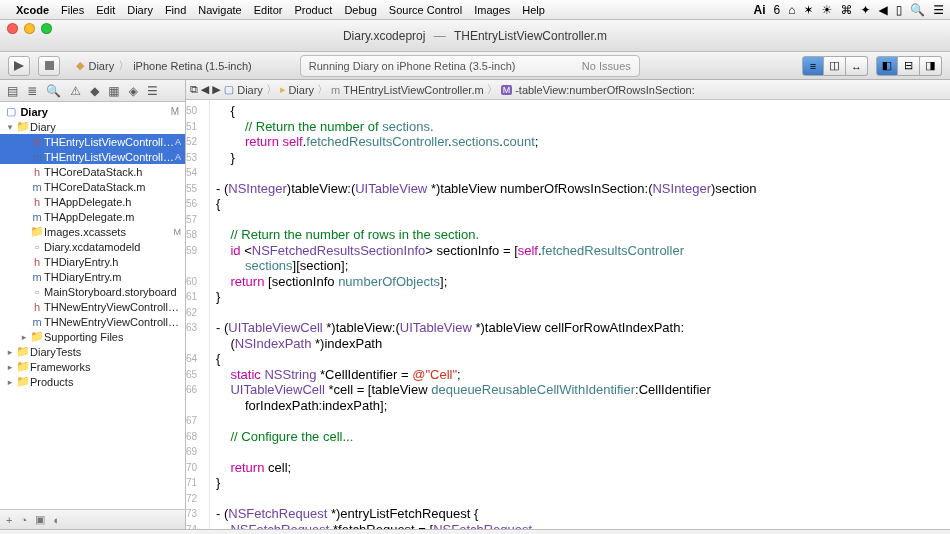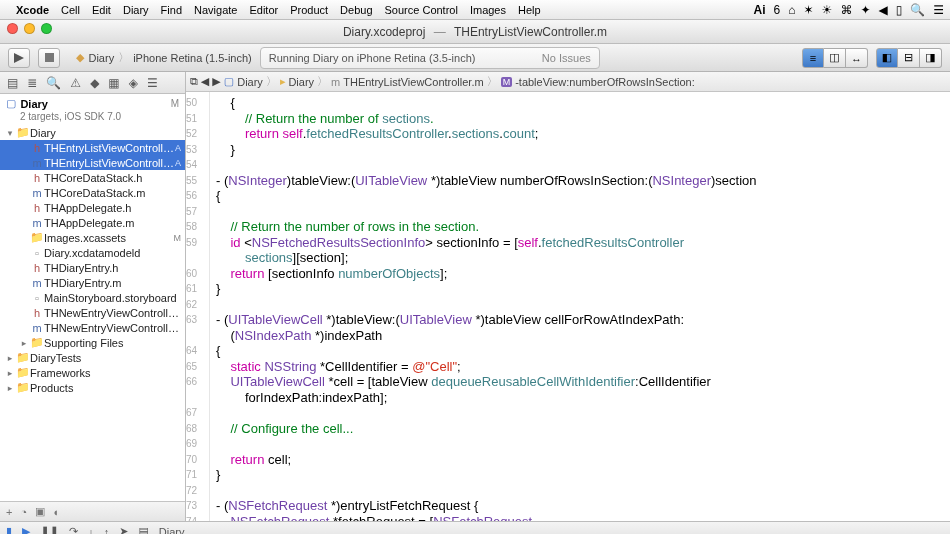--- a/index.html
+++ b/index.html
@@ -7,31 +7,31 @@
 
 
 .menubar { height:20px; background:linear-gradient(#fdfdfd,#e8e8e8); display:flex; align-items:center; padding:0 6px; border-bottom:1px solid #bdbdbd;}
 .menubar .apple { font-size:14px; margin-right:10px;}
 .menubar .app { font-weight:bold; margin-right:12px;}
 .menubar .menu { margin-right:12px; }
 .menubar .spacer { flex:1; }
 .menubar .status { margin-left:8px; font-size:12px; }
 
 
-.titlebar { height:24px; background:linear-gradient(#f7f7f7,#dedede); border-bottom:1px solid #bcbcbc; display:flex; align-items:center; justify-content:center; position:relative;}
+.titlebar { height:32px; background:linear-gradient(#f7f7f7,#dedede); border-bottom:1px solid #bcbcbc; display:flex; align-items:center; justify-content:center; position:relative;}
 .traffic { position:absolute; left:7px; top:3px; display:flex; gap:6px;}
 .traffic span { width:11px; height:11px; border-radius:50%; display:block; border:1px solid rgba(0,0,0,.2);}
 .tc-r{background:#ff5f57;} .tc-y{background:#ffbd2e;} .tc-g{background:#28c940;}
 .titlebar .title { font-size:12px; color:#3b3b3b; }
 .titlebar .sep { color:#888; margin:0 5px;}
 
 
 .toolbar { height:28px; background:linear-gradient(#f5f5f5,#dcdcdc); border-bottom:1px solid #b4b4b4; display:flex; align-items:center; padding:0 8px; gap:8px;}
 .tbtn { width:22px; height:20px; background:linear-gradient(#fff,#e4e4e4); border:1px solid #b0b0b0; border-radius:3px; display:flex; align-items:center; justify-content:center;}
-.run-status { height:22px; flex:0 0 340px; background:linear-gradient(#fbfbfb,#eee); border:1px solid #bcbcbc; border-radius:4px; display:flex; align-items:center; padding:0 8px; font-size:11px; color:#555; text-align:right;}
+.run-status { height:22px; flex:0 0 340px; background:linear-gradient(#fbfbfb,#eee); border:1px solid #bcbcbc; border-radius:4px; display:flex; align-items:center; padding:0 8px; font-size:11px; color:#555; margin-left:40px;text-align:right;}
 .run-status .r2 { margin-left:auto; color:#888;}
 .scheme { display:flex; align-items:center; gap:4px; margin-left:8px; font-size:11px; color:#444;}
 .seggrp { margin-left:auto; display:flex; gap:8px;}
 .seg { display:flex; }
 .seg .sbtn { width:22px; height:20px; border:1px solid #aaa; background:linear-gradient(#fff,#e2e2e2); display:flex; align-items:center; justify-content:center;}
 .seg .sbtn.active { background:linear-gradient(#6fa8e8,#3e79c7); }
 .seg .sbtn:first-child{border-radius:3px 0 0 3px;}
 .seg .sbtn:last-child{border-radius:0 3px 3px 0; border-left:none;}
 .seg .sbtn + .sbtn { border-left:none; }
 
@@ -74,21 +74,21 @@
 
 .sb-bottom { height:20px; border-top:1px solid #c4c4c4; background:linear-gradient(#f5f5f5,#e5e5e5); display:flex; align-items:center; gap:8px; padding:0 6px; color:#777;}
 svg{display:block;}
 </style>
 </head>
 <body>
 
 <div class="menubar">
   <span class="apple"></span>
   <span class="app">Xcode</span>
-  <span class="menu">Cell</span>
+  <span class="menu">Files</span>
   <span class="menu">Edit</span>
   <span class="menu">Diary</span>
   <span class="menu">Find</span>
   <span class="menu">Navigate</span>
   <span class="menu">Editor</span>
   <span class="menu">Product</span>
   <span class="menu">Debug</span>
   <span class="menu">Source Control</span>
   <span class="menu">Images</span>
   <span class="menu">Help</span>
@@ -165,21 +165,20 @@
       <span>◆</span>
       <span>▦</span>
       <span>◈</span>
       <span>☰</span>
     </div>
     <div class="proj-head">
       <span style="color:#4771c4;">▢</span>
       <span class="pname">Diary</span>
       <span class="badge">M</span>
     </div>
-    <div class="proj-sub">2 targets, iOS SDK 7.0</div>
     <div class="tree" id="tree">
         <div class="row ind1 folder">
           <span class="tw">▾</span>
           <span class="ic">📁</span>
           <span class="lbl">Diary</span>
           <span class="tag"></span>
         </div>
         <div class="row ind2 sel file">
           <span class="tw"></span>
           <span class="ic" style="color: rgb(176, 82, 79);">h</span>

